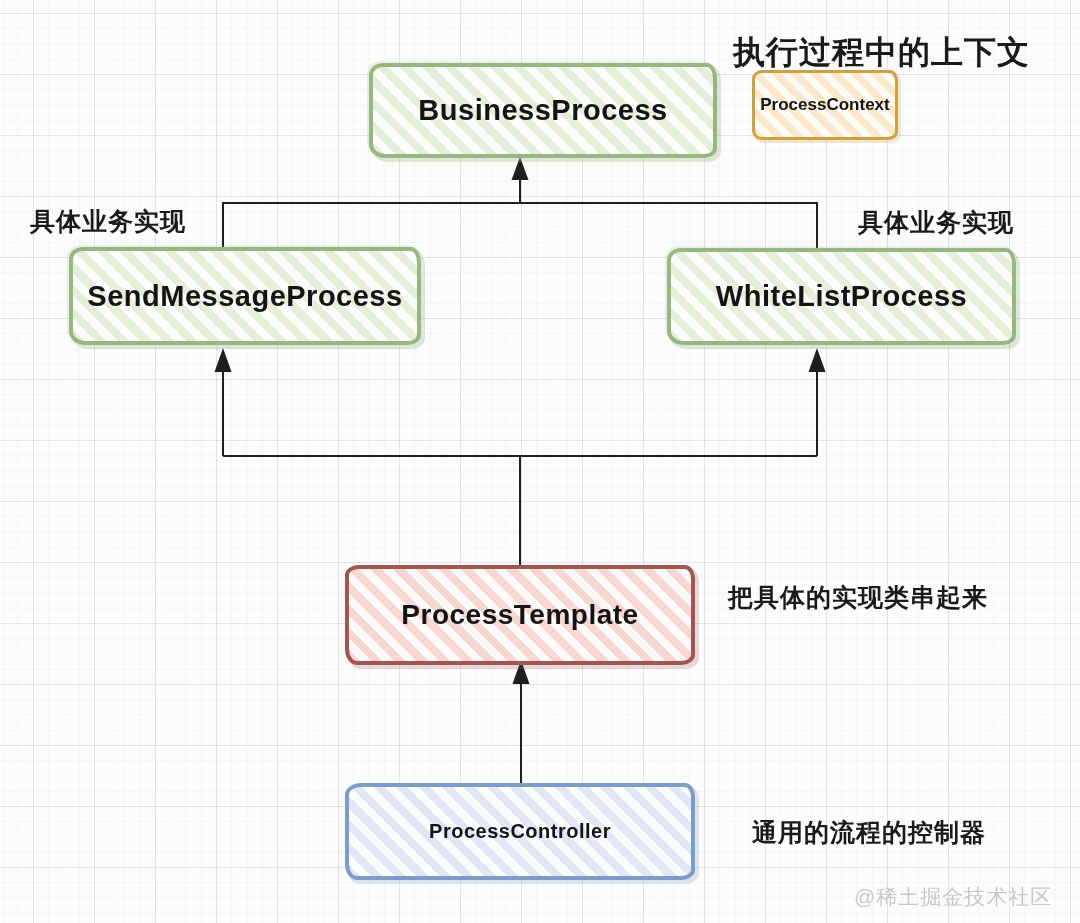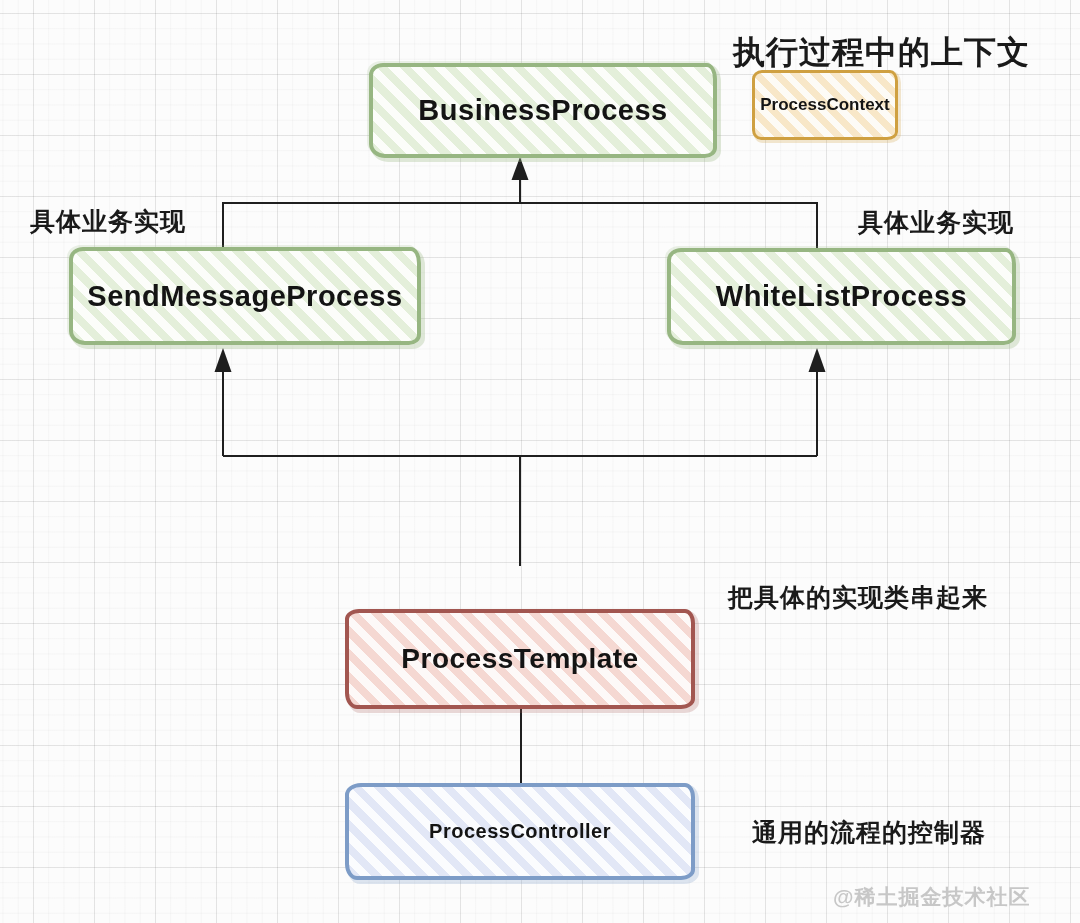--- a/index.html
+++ b/index.html
@@ -49,21 +49,20 @@
     border: 3px solid #cfa041;
     border-radius: 10px 8px 11px 9px / 9px 11px 8px 10px;
     background: repeating-linear-gradient(45deg, #f8e7c8 0px 7px, #fdfbf6 7px 14px);
     box-shadow: 2px 2px 0 1px rgba(207,160,65,0.25);
   }
   .node.red {
     border: 4px solid #a25650;
     border-radius: 14px 10px 14px 12px / 10px 14px 10px 16px;
     background: repeating-linear-gradient(45deg, #f5d8d2 0px 8px, #fdf9f8 8px 16px);
     box-shadow: 3px 3px 0 1px rgba(162,86,80,0.22);
-    margin-top: 44px;
   }
   .node.blue {
     border: 4px solid #7d9cc7;
     border-radius: 16px 10px 14px 12px / 12px 14px 10px 16px;
     background: repeating-linear-gradient(45deg, #e2e7f6 0px 8px, #fbfcfe 8px 16px);
     box-shadow: 3px 3px 0 1px rgba(125,156,199,0.25);
   }
   #node-business    { left: 345px; top:  63px; width: 348px; height:  95px; font-size: 29px; }
   #node-context     { left: 752px; top:  70px; width: 146px; height:  70px; font-size: 17px; letter-spacing: 0; }
   #node-sendmessage { left:  45px; top: 247px; width: 352px; height:  98px; font-size: 29px; }
@@ -80,23 +79,23 @@
   }
   #anno-business   { left: 424px; top:  17px; font-size: 26px; }
   #anno-context    { left: 733px; top:  31px; font-size: 32px; }
   #anno-impl-left  { left:  30px; top: 205px; font-size: 25px; }
   #anno-impl-right { left: 858px; top: 206px; font-size: 25px; }
   #anno-template   { left: 728px; top: 581px; font-size: 25px; }
   #anno-controller { left: 752px; top: 816px; font-size: 25px; }
   .watermark {
     position: absolute;
     z-index: 2;
-    left: 833px; top: 883px;
+    left: 854px; top: 883px;
     font-size: 21px;
-    font-weight: bold;
+    font-weight: normal;
     color: #c7c7c7;
     letter-spacing: 1px;
     white-space: nowrap;
   }
 </style>
 </head>
 <body>
 
 <div class="canvas">
 

